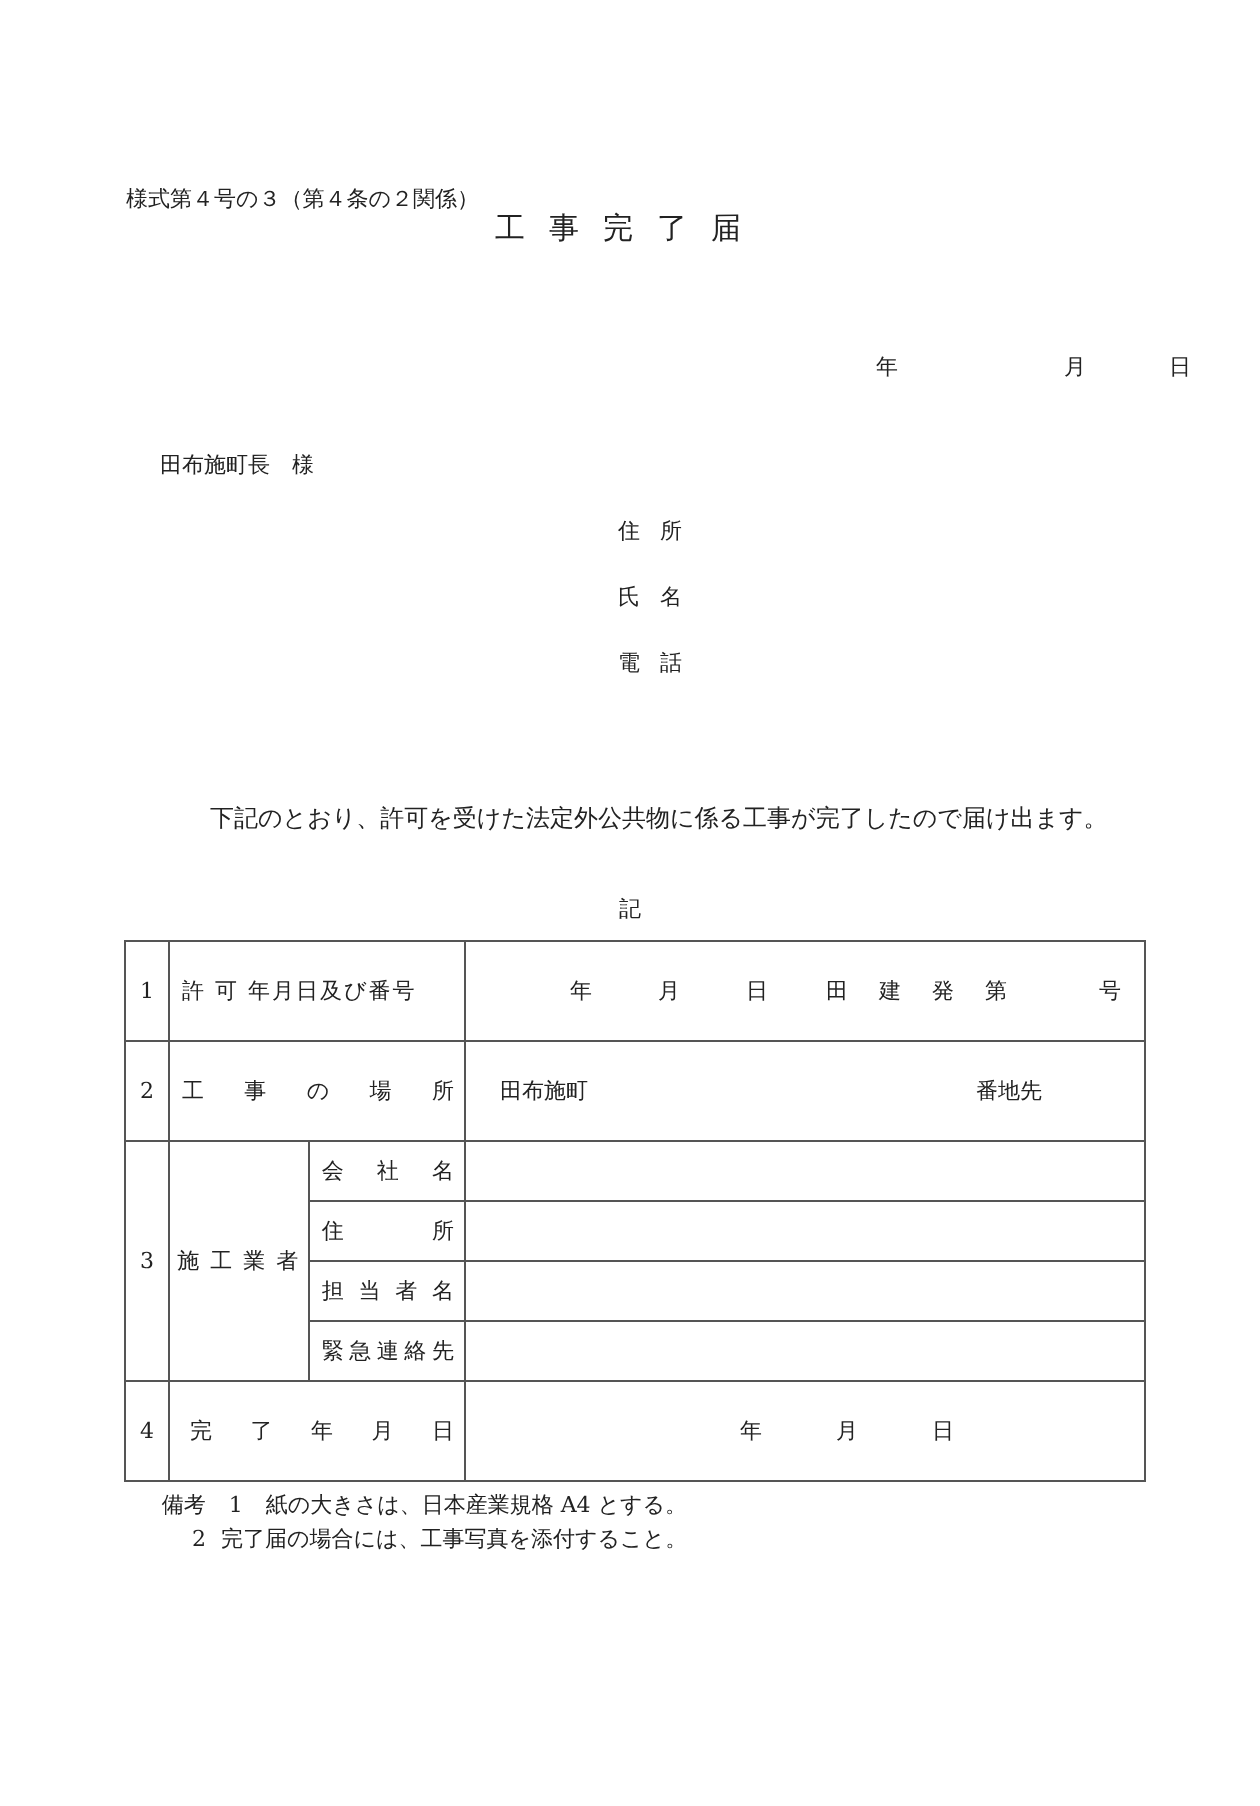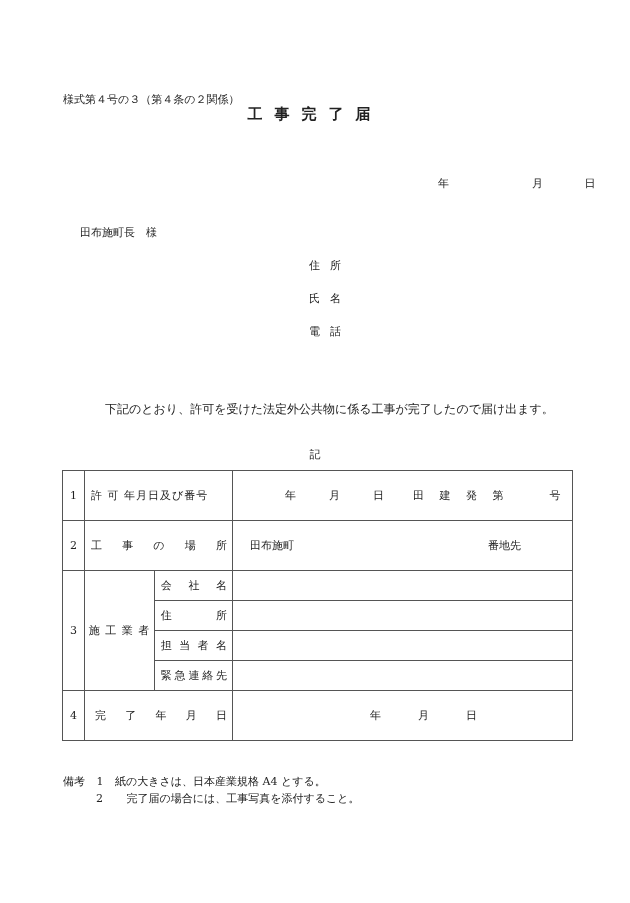--- a/index.html
+++ b/index.html
@@ -1,35 +1,35 @@
 <!DOCTYPE html>
 <html><head>
 <meta charset="utf-8">
 <style>
   html,body{margin:0;padding:0;background:#fff;}
   body{width:630px;height:903px;position:relative;overflow:hidden;
        font-family:"DejaVu Serif","Liberation Serif",serif;color:#222;font-size:11px;}
   .abs{position:absolute;white-space:nowrap;}
   .form-no{left:63px;top:64px;font-size:11px;margin-top:28px;}
-  .title{left:0;width:630px;top:105px;text-align:center;font-size:15px;letter-spacing:12px;font-weight:bold;}
+  .title{left:0;width:630px;top:105px;text-align:center;font-size:15px;letter-spacing:12px;}
   .date-top{left:438px;top:176px;font-size:11px;}
   .date-top span{display:inline-block;}
   .addressee{left:80px;top:225px;font-size:11px;}
   .applicant{left:309px;font-size:11px;}
   .applicant span.lbl{letter-spacing:10px;}
   .body-text{left:105px;top:401px;font-size:12px;font-family:Liberation Serif, serif;}
   .ki{left:0;width:630px;top:447px;text-align:center;font-size:11px;}
   table.form{position:absolute;left:62px;top:470px;width:511px;border-collapse:collapse;font-size:11px;}
   table.form td{border:1px solid #555;padding:0;height:29px;}
   table.form td.num{width:21px;text-align:center;}
   table.form tr.r1 td,table.form tr.r2 td{height:49px;}
   table.form tr.r4 td{height:49px;}
   .lbl-cell{padding-left:6px !important;}
   .just{display:flex;justify-content:space-between;padding:0 5px 0 6px;}
-  .notes{left:63px;top:773px;font-size:11px;line-height:17px;}
+  .notes{left:63px;top:744px;font-size:11px;line-height:17px;text-align:right;}
   .notes div{white-space:nowrap;}
 </style>
 </head>
 <body>
 
 <div class="abs form-no">様式第４号の３（第４条の２関係）</div>
 <div class="abs title">工事完了届</div>
 
 <div class="abs date-top">
   <span>年</span>
@@ -147,15 +147,15 @@
   </table>
 
 <div class="abs notes">
   <div>
     <span>備考</span>
     <span style="margin-left:8px">1</span>
     <span style="margin-left:8px">紙の大きさは、日本産業規格 A4 とする。</span>
   </div>
   <div style="padding-left:33px">
     <span>2</span>
-    <span style="margin-left:20px">完了届の場合には、工事写真を添付すること。</span>
+    <span style="margin-left:4px">完了届の場合には、工事写真を添付すること。</span>
   </div>
 </div>
 
 </body></html>

